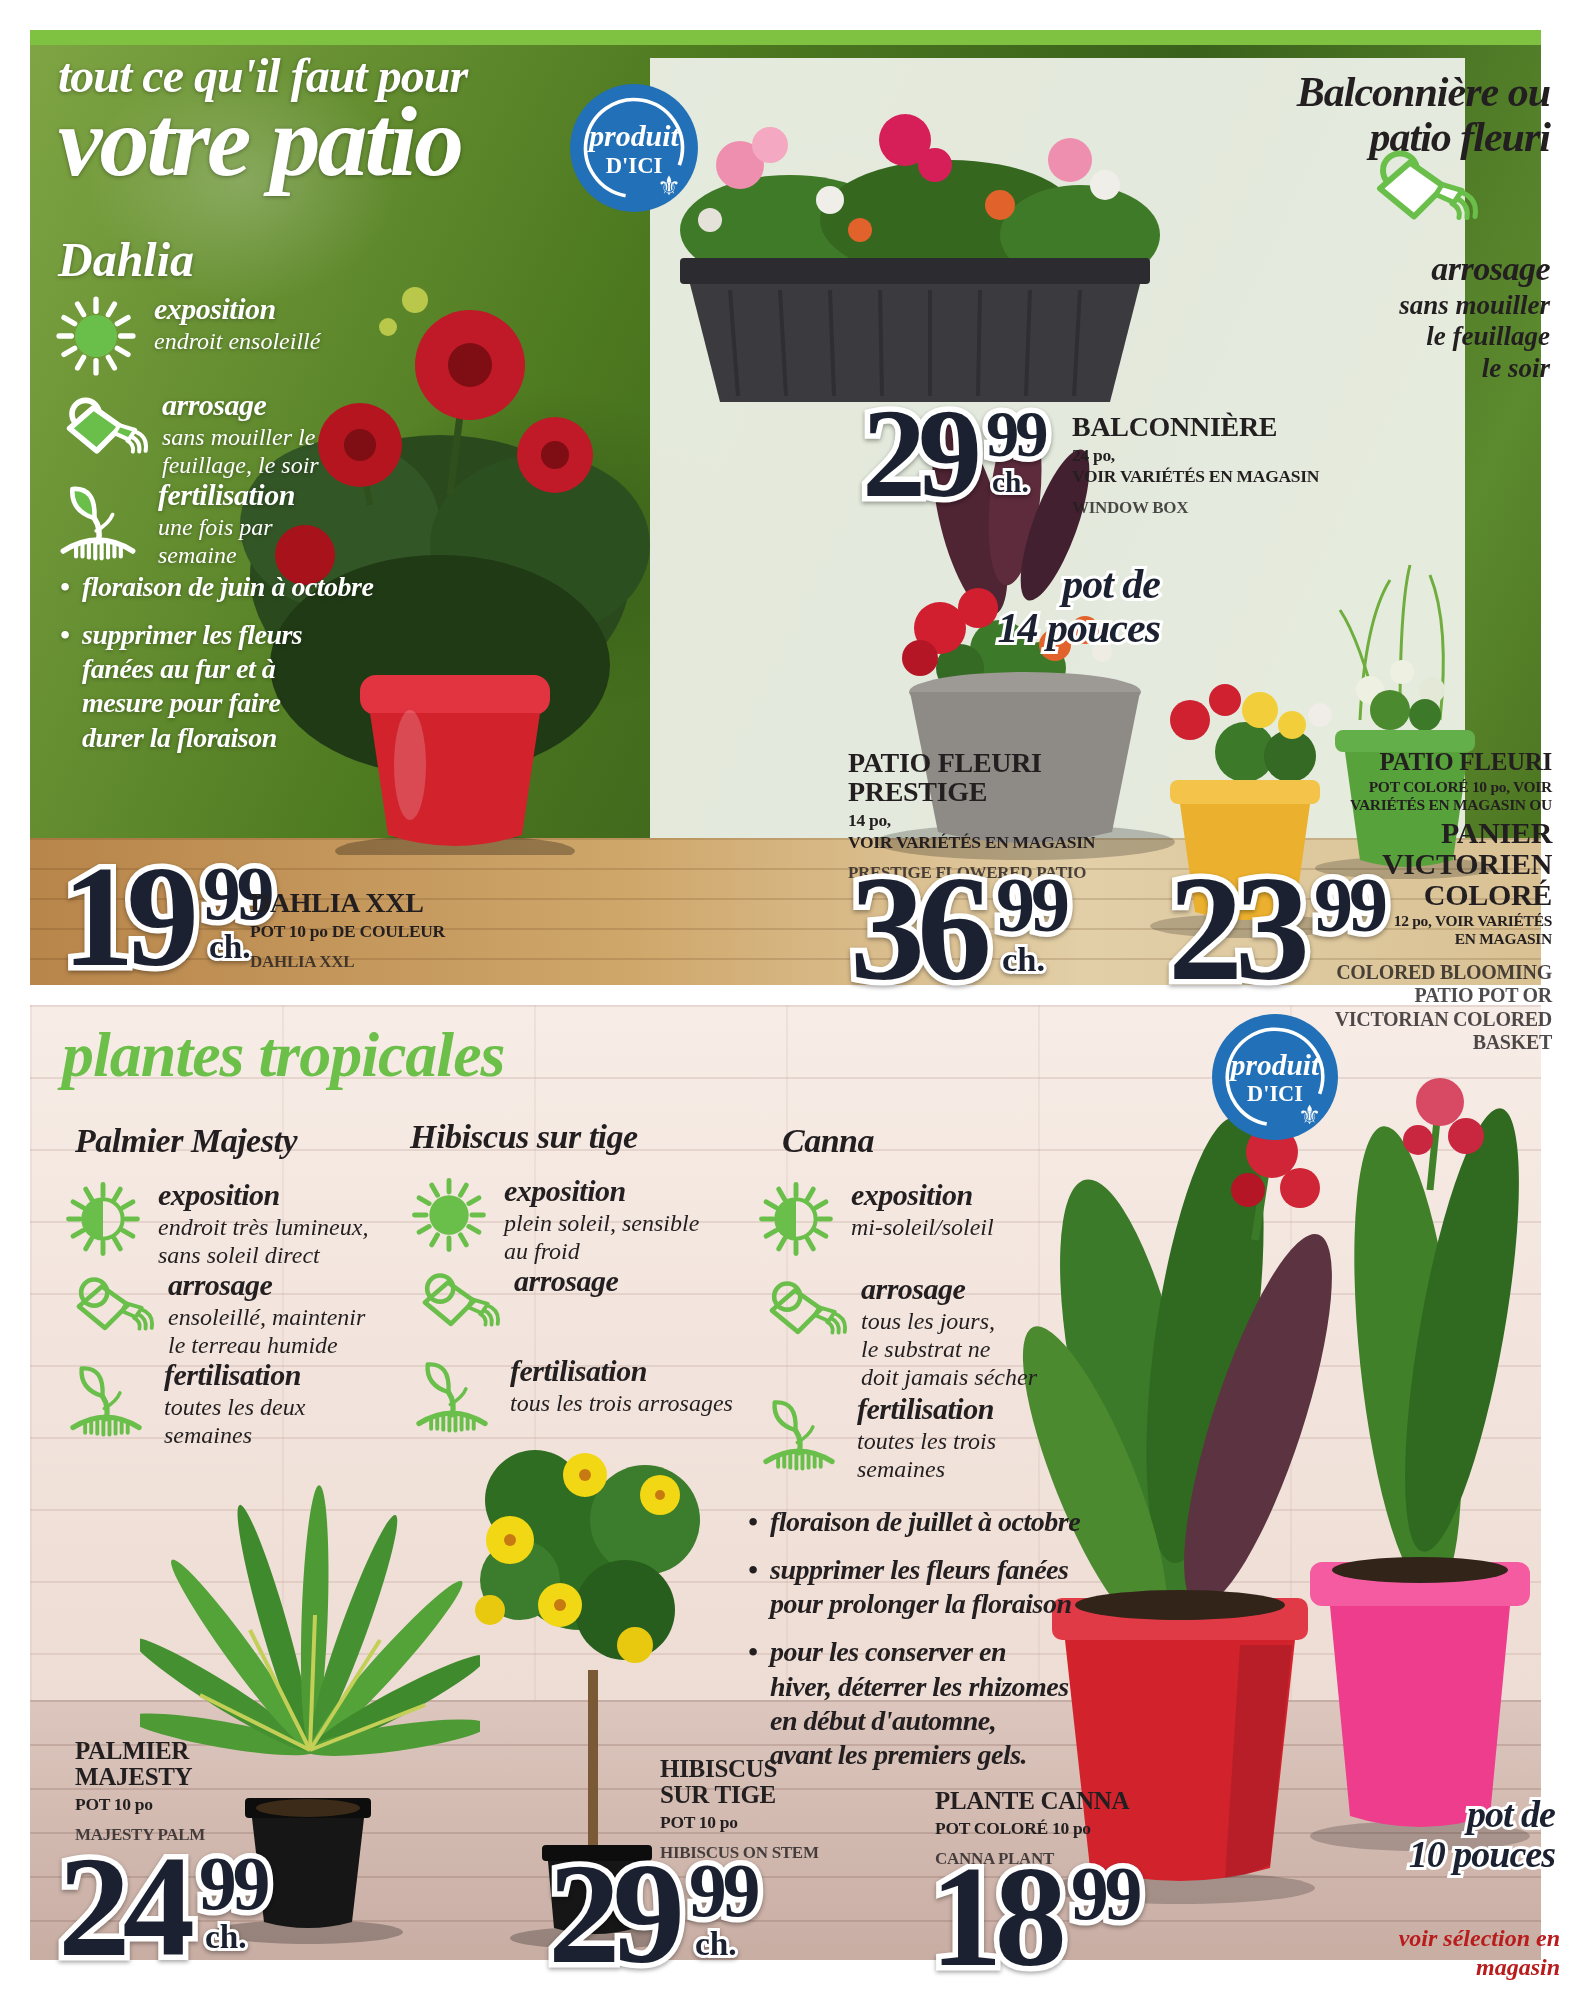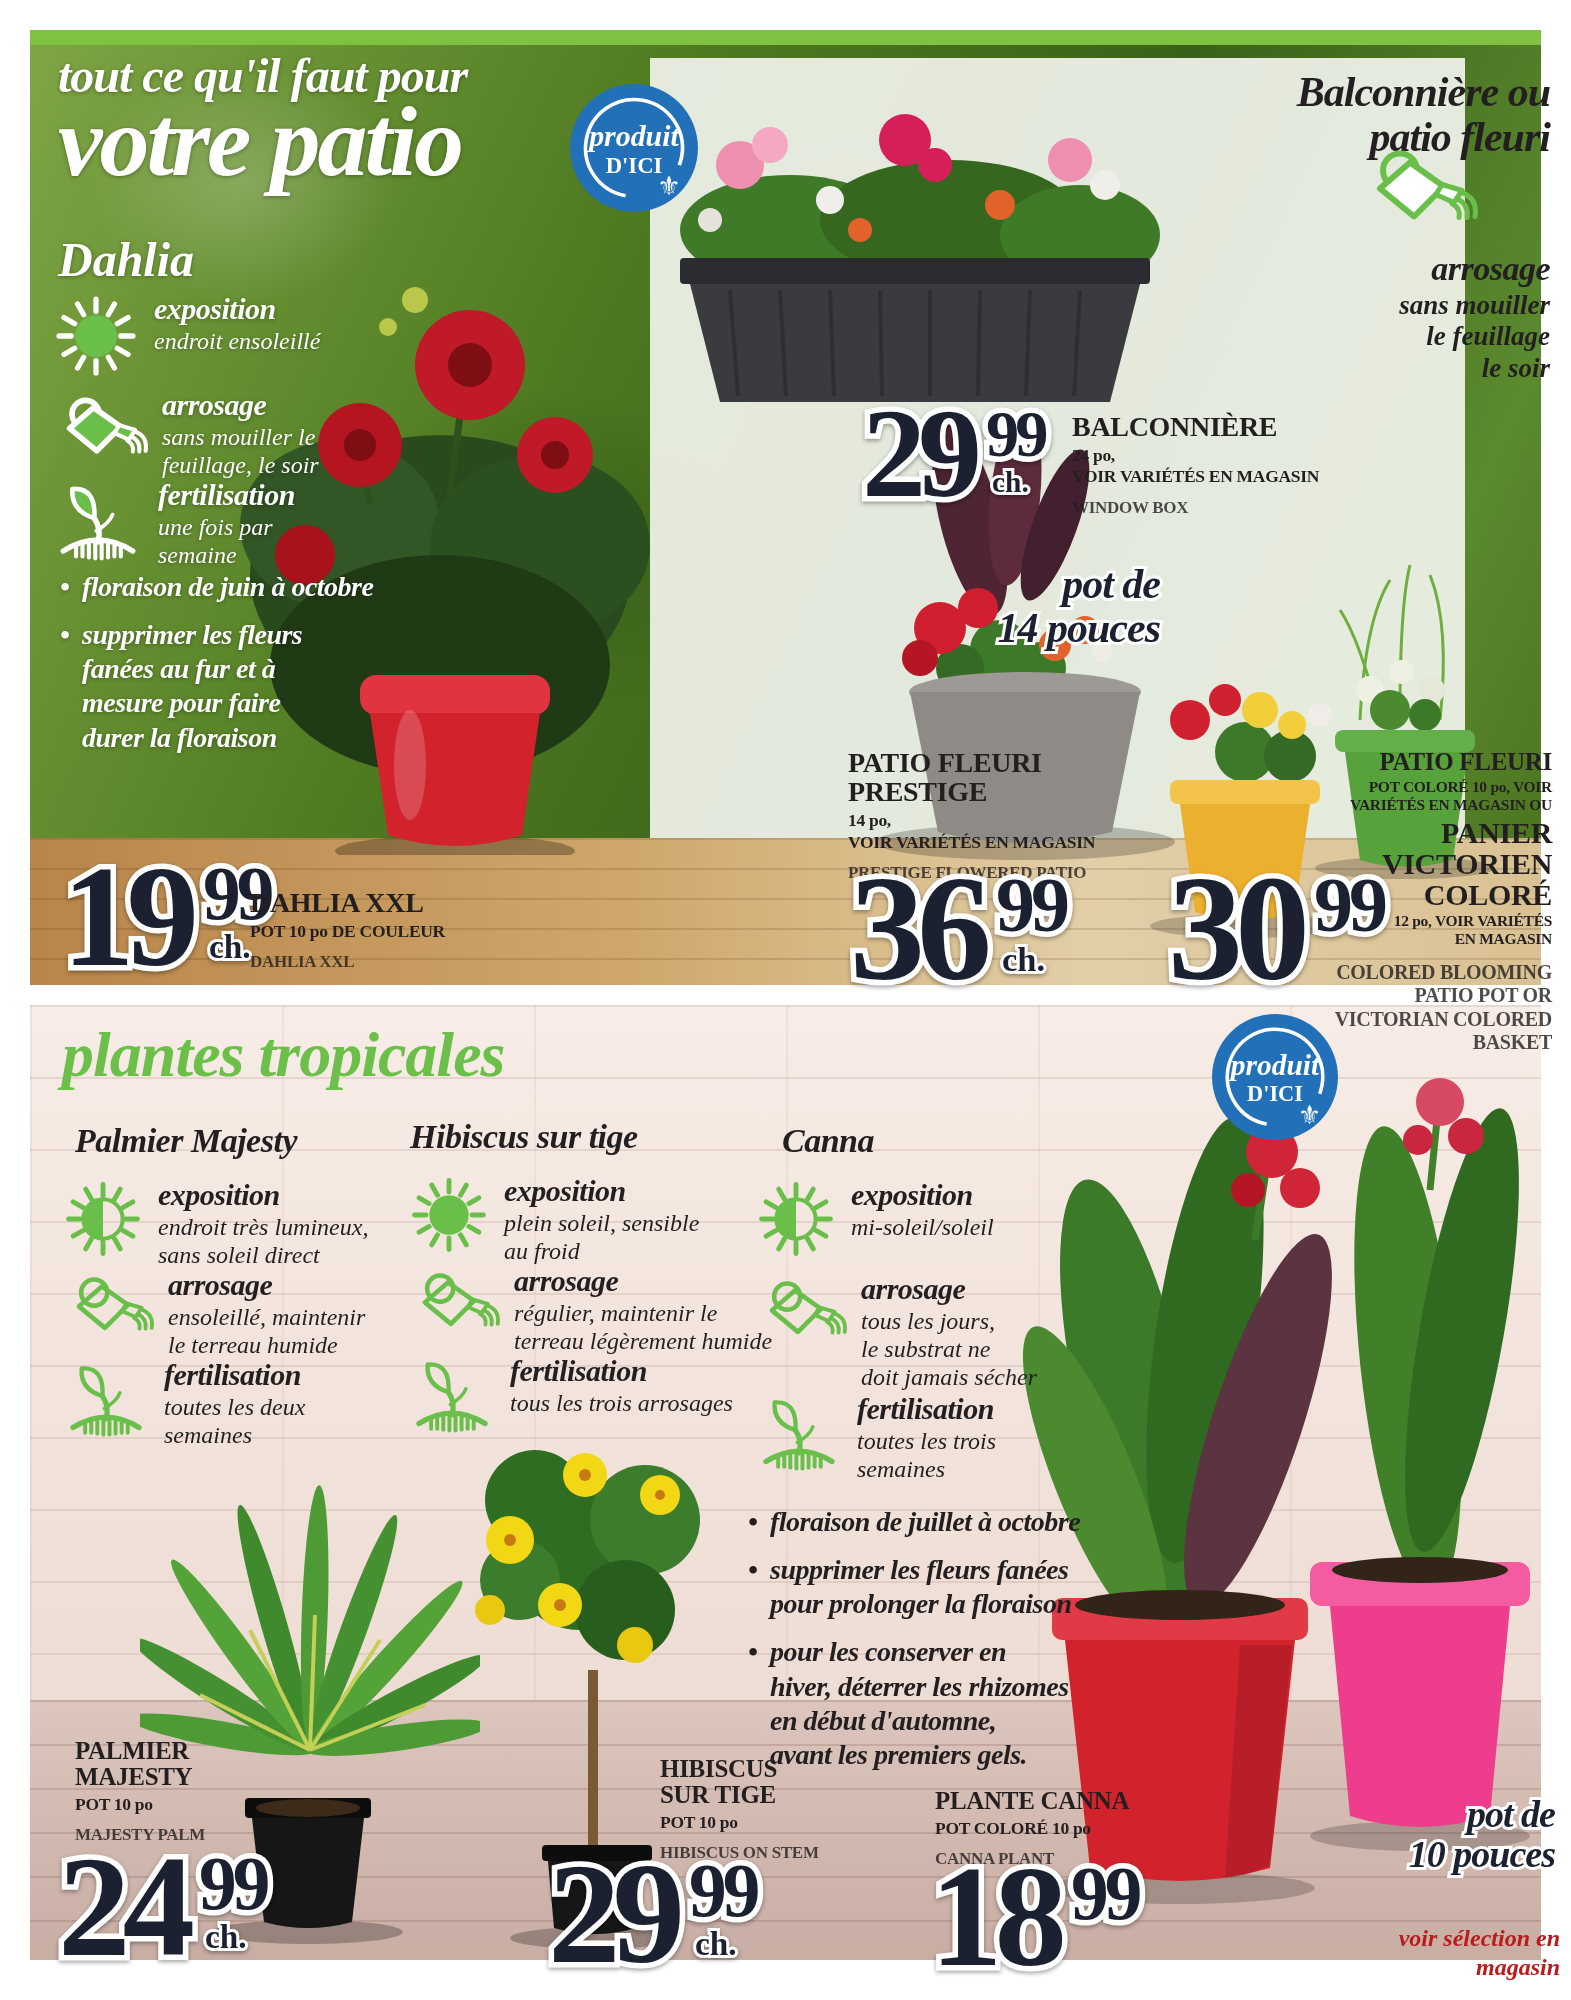--- a/index.html
+++ b/index.html
@@ -443,21 +443,21 @@
 VICTORIEN
 COLORÉ</div>
     <div class="sm">12 po, VOIR VARIÉTÉS
 EN MAGASIN</div>
     <div class="en">COLORED BLOOMING
 PATIO POT OR
 VICTORIAN COLORED
 BASKET</div>
   </div>
   <div class="price" style="left:1168px;top:868px;font-size:150px">
-    <span class="pr-d">30</span>
+    <span class="pr-d">23</span>
     <span class="pr-side">
         <span class="pr-c">99</span>
       <span class="pr-u"></span>
       </span>
   </div>
 
   <div class="abs" id="tropical-title">plantes tropicales</div>
 
   <svg class="abs" style="left:1210px;top:1012px" width="130" height="130" viewBox="0 0 128 128">
     <circle cx="64" cy="64" r="62" fill="#2170b8"></circle>
@@ -572,22 +572,20 @@
         <path d="M22,48 L52,22 L86,46 L56,76 Z" fill="none" stroke="#6abf4b" stroke-width="6" stroke-linejoin="round"></path>
         <path d="M84,44 L104,50 L96,62 L78,54 Z" fill="none" stroke="#6abf4b" stroke-width="5" stroke-linejoin="round"></path>
         <g fill="none" stroke="#6abf4b" stroke-width="5" stroke-linecap="round">
           <path d="M104,52 q16,6 13,24"></path>
             <path d="M99,58 q12,6 10,19"></path>
             <path d="M94,63 q9,5 7,14"></path>
         </g>
       </svg></span>
     <div class="ctx">
         <div class="ct">arrosage</div>
-      <div class="cd">régulier, maintenir le
-terreau légèrement humide</div>
       </div>
   </div>
   <div class="care care-bot" style="left:408px;top:1354px">
     <span class="cic">
       <svg width="88" height="80" viewBox="0 0 100 92">
         <path d="M12,80 Q50,56 88,80" fill="none" stroke="#6abf4b" stroke-width="6" stroke-linecap="round"></path>
         <g stroke="#6abf4b" stroke-width="4.5" stroke-linecap="round">
           <line x1="26" y1="74" x2="26" y2="86"></line>
             <line x1="33" y1="71" x2="33" y2="86"></line>
             <line x1="40" y1="69" x2="40" y2="87"></line>

